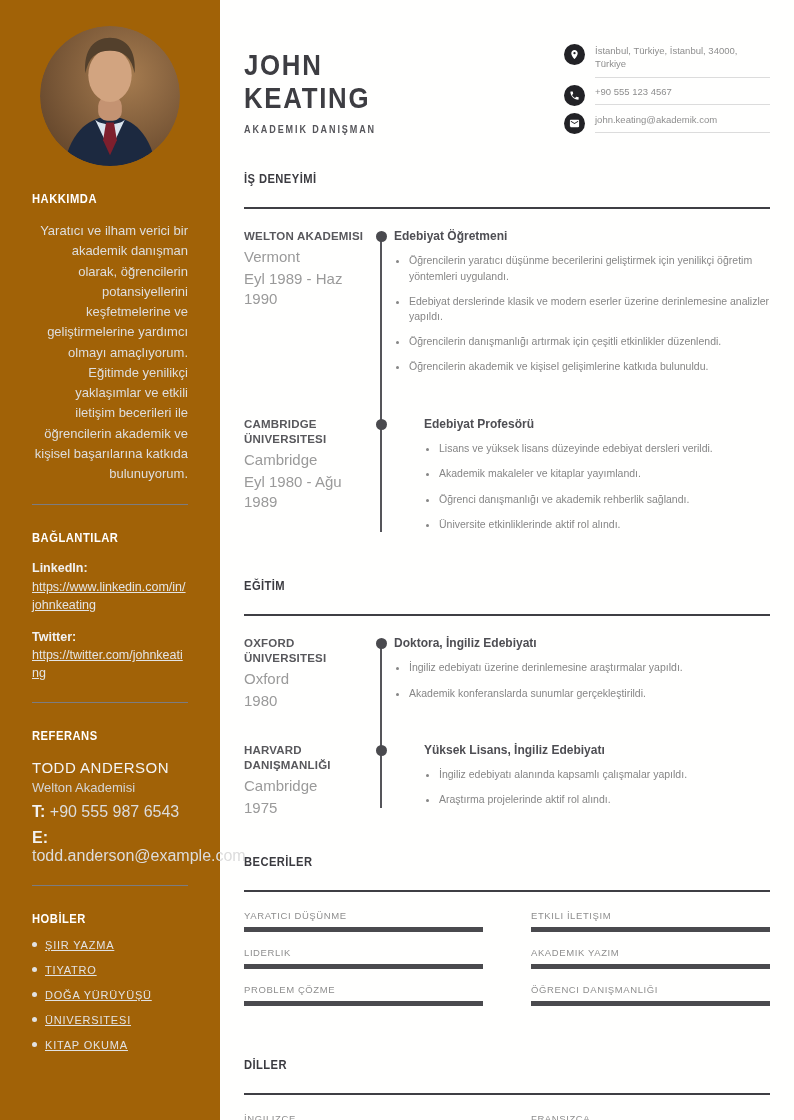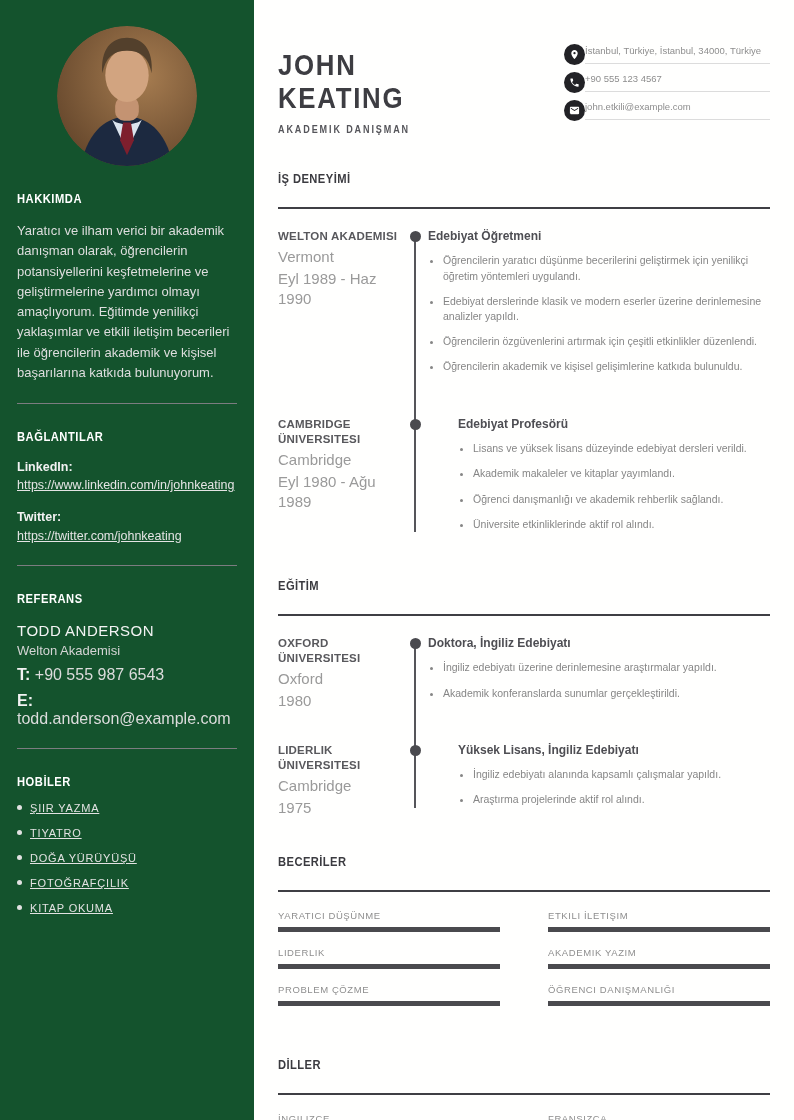--- a/index.html
+++ b/index.html
@@ -1,44 +1,44 @@
 <!DOCTYPE html>
 <html><head>
 <meta charset="utf-8">
 <style>
   * { box-sizing: border-box; }
   body { margin: 0; background: #ffffff; font-family: "Liberation Sans", sans-serif; }
   .page { width: 794px; height: 1120px; display: flex; overflow: hidden; background: #fffffe; }
 
   
-  .sidebar { width: 254px; flex-shrink: 0; background: #14532d; color: #dcdcdc; padding: 0 17px; }
+  .sidebar { width: 220px; flex-shrink: 0; background: #a16207; color: #dcdcdc; padding: 0 32px; }
   .photo-wrap { width: 140px; height: 140px; margin: 26px auto 0; border-radius: 50%; overflow: hidden; }
   .photo-wrap svg { display: block; }
   .cond { display: inline-block; transform: scaleX(0.86); transform-origin: 0 50%; white-space: nowrap; }
   .s-heading { color: #ffffff; font-size: 13px; font-weight: bold; letter-spacing: 0.6px; margin: 25px 0 0; }
-  .s-about { font-size: 13px; line-height: 1.56; margin: 15px 0 0; color: #dedede; }
+  .s-about { font-size: 13px; line-height: 1.56; margin: 15px 0 0; color: #dedede; text-align: right; }
   .s-div { border: none; border-top: 1px solid #7c7c80; margin: 20px 0 0; }
   .link-group { margin-top: 14px; font-size: 12.5px; line-height: 1.45; }
   .link-label { font-weight: bold; color: #f2f2f2; }
   .link-url { color: #e4e4e4; text-decoration: underline; word-break: break-all; display: block; }
   .ref-name { font-size: 15px; color: #f4f4f4; letter-spacing: 0.5px; margin-top: 16px; }
   .ref-org { font-size: 13px; color: #d5d5d5; margin-top: 4px; }
   .ref-line { font-size: 16px; margin-top: 8px; color: #dcdcdc; }
   .ref-line b { color: #f2f2f2; }
   .hobby-list { list-style: none; margin: 8px 0 0; padding: 0; }
   .hobby-list li { margin-top: 13px; font-size: 11px; letter-spacing: 0.8px; color: #e2e2e2; text-decoration: underline; }
   .hobby-dot { display: inline-block; width: 5px; height: 5px; border-radius: 50%; background: #e2e2e2; margin-right: 8px; vertical-align: 2px; }
 
   
   .main { flex: 1; padding: 42px 24px 0; }
   .header { display: flex; justify-content: space-between; align-items: flex-start; }
   .name { font-size: 30px; font-weight: bold; color: #3d3d42; letter-spacing: 2px; line-height: 1.1; margin: 6px 0 0; }
   .job-subtitle { margin-top: 9px; font-size: 10.5px; font-weight: bold; letter-spacing: 2.2px; color: #55555a; }
   .contact-block { width: 214px; margin-top: 2px; }
-  .contact-row { display: flex; align-items: flex-start; margin-top: 7px; padding-left: 8px; }
+  .contact-row { display: flex; gap: 10px; align-items: flex-start; margin-top: 7px; padding-left: 8px; }
   .contact-row:first-child { margin-top: 0; }
   .icon-circle { width: 21px; height: 21px; border-radius: 50%; background: #222226; flex-shrink: 0;
                  display: flex; align-items: center; justify-content: center; }
   .icon-circle svg { width: 11px; height: 11px; fill: #ffffff; }
   .contact-text { flex: 1; font-size: 9.5px; color: #8e8e8e; line-height: 1.4; border-bottom: 1px solid #dcdcdc; padding-bottom: 6px; }
 
   .sec-heading { margin: 36px 0 0; border-bottom: 2px solid #3f3f44; padding-bottom: 21px;
                  font-size: 13px; font-weight: bold; color: #3b3b40; letter-spacing: 0.5px; }
   .entries { margin-top: 20px; position: relative; }
   .timeline-line { position: absolute; left: 136px; top: 7px; bottom: 10px; width: 2px; background: #55555a; }
@@ -120,21 +120,21 @@
     </section>
 
     <hr class="s-div">
 
     <section>
       <h2 class="s-heading"><span class="cond">HOBİLER</span></h2>
       <ul class="hobby-list">
         <li><span class="hobby-dot"></span><span>ŞIIR YAZMA</span></li>
         <li><span class="hobby-dot"></span><span>TIYATRO</span></li>
         <li><span class="hobby-dot"></span><span>DOĞA YÜRÜYÜŞÜ</span></li>
-        <li><span class="hobby-dot"></span><span>FOTOĞRAFÇILIK</span></li>
+        <li><span class="hobby-dot"></span><span>ÜNIVERSITESI</span></li>
         <li><span class="hobby-dot"></span><span>KITAP OKUMA</span></li>
       </ul>
     </section>
   </aside>
 
   <main class="main">
 
     <header class="header">
       <div>
         <h1 class="name">
@@ -160,21 +160,21 @@
               </svg>
           </span>
           <span class="contact-text">+90 555 123 4567</span>
         </div>
         <div class="contact-row">
           <span class="icon-circle">
             <svg viewBox="0 0 24 24">
                 <path d="M20 4H4c-1.1 0-1.99.9-1.99 2L2 18c0 1.1.9 2 2 2h16c1.1 0 2-.9 2-2V6c0-1.1-.9-2-2-2zm0 4l-8 5-8-5V6l8 5 8-5v2z"></path>
               </svg>
           </span>
-          <span class="contact-text">john.etkili@example.com</span>
+          <span class="contact-text">john.keating@akademik.com</span>
         </div>
       </div>
     </header>
 
     <section>
       <h3 class="sec-heading"><span class="cond">İŞ DENEYİMİ</span></h3>
       <div class="entries">
         <div class="timeline-line"></div>
 
         <div class="entry">
@@ -182,21 +182,21 @@
           <div class="entry-meta">
             <div class="org-name">WELTON AKADEMISI</div>
             <div class="muted">Vermont</div>
             <div class="muted">Eyl 1989 - Haz 1990</div>
           </div>
           <div class="entry-body">
             <div class="entry-title">Edebiyat Öğretmeni</div>
             <ul class="bullets">
               <li>Öğrencilerin yaratıcı düşünme becerilerini geliştirmek için yenilikçi öğretim yöntemleri uygulandı.</li>
               <li>Edebiyat derslerinde klasik ve modern eserler üzerine derinlemesine analizler yapıldı.</li>
-              <li>Öğrencilerin özgüvenlerini artırmak için çeşitli etkinlikler düzenlendi.</li>
+              <li>Öğrencilerin danışmanlığı artırmak için çeşitli etkinlikler düzenlendi.</li>
               <li>Öğrencilerin akademik ve kişisel gelişimlerine katkıda bulunuldu.</li>
             </ul>
           </div>
         </div>
 
         <div class="entry">
           <span class="timeline-dot"></span>
           <div class="entry-meta">
             <div class="org-name">CAMBRIDGE ÜNIVERSITESI</div>
             <div class="muted">Cambridge</div>
@@ -232,21 +232,21 @@
             <ul class="bullets">
               <li>İngiliz edebiyatı üzerine derinlemesine araştırmalar yapıldı.</li>
               <li>Akademik konferanslarda sunumlar gerçekleştirildi.</li>
             </ul>
           </div>
         </div>
 
         <div class="entry">
           <span class="timeline-dot"></span>
           <div class="entry-meta">
-            <div class="org-name">LIDERLIK ÜNIVERSITESI</div>
+            <div class="org-name">HARVARD DANIŞMANLIĞI</div>
             <div class="muted">Cambridge</div>
             <div class="muted">1975</div>
           </div>
           <div class="entry-body">
             <div class="entry-title">Yüksek Lisans, İngiliz Edebiyatı</div>
             <ul class="bullets">
               <li>İngiliz edebiyatı alanında kapsamlı çalışmalar yapıldı.</li>
               <li>Araştırma projelerinde aktif rol alındı.</li>
             </ul>
           </div>

